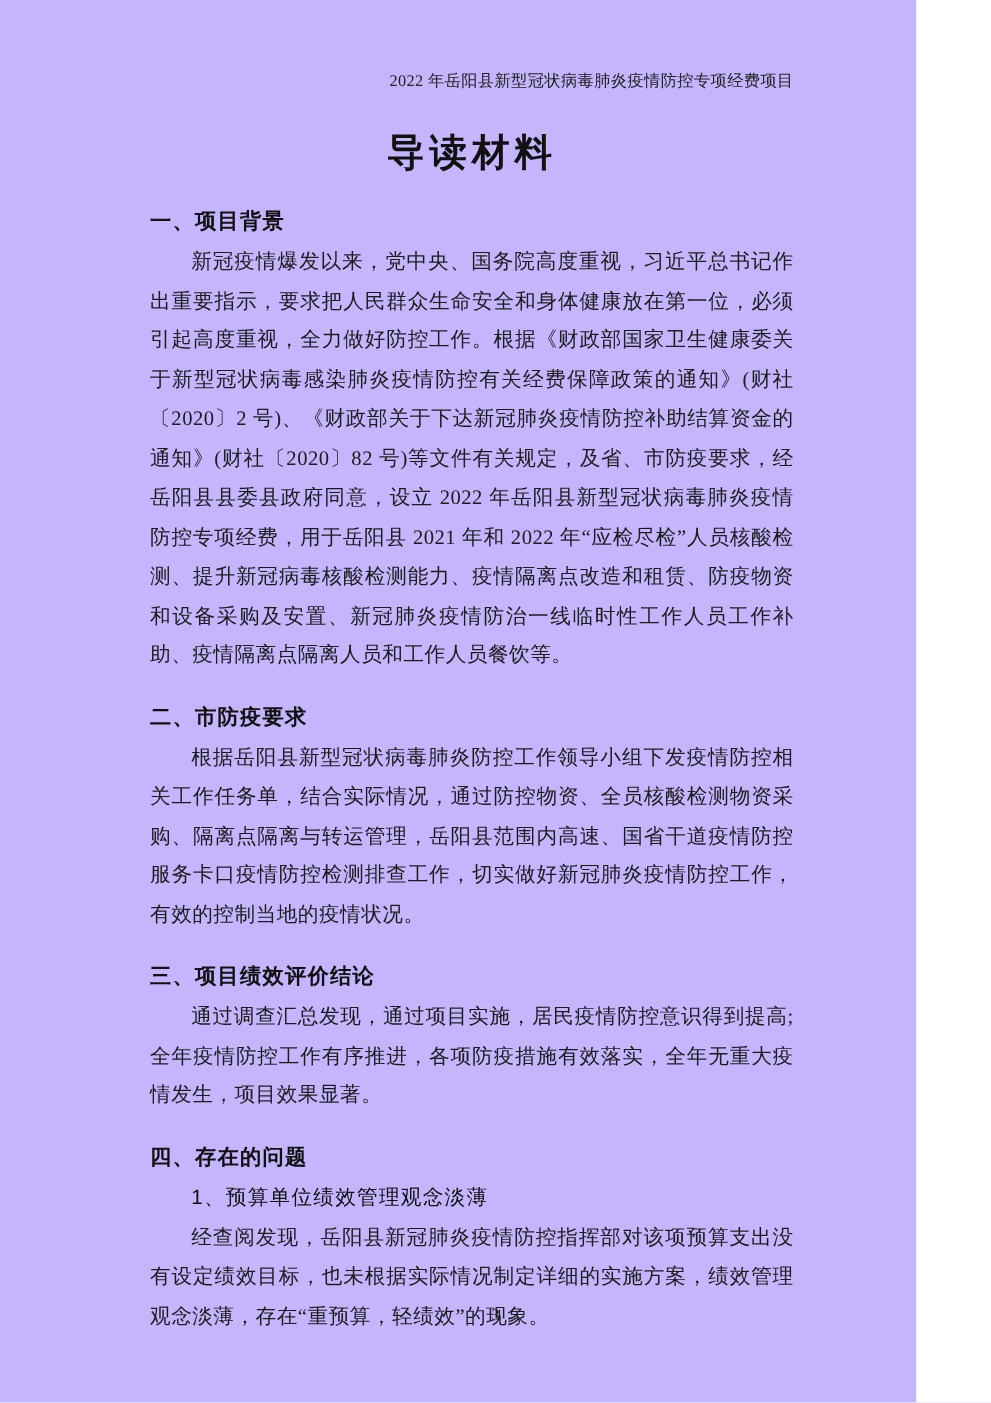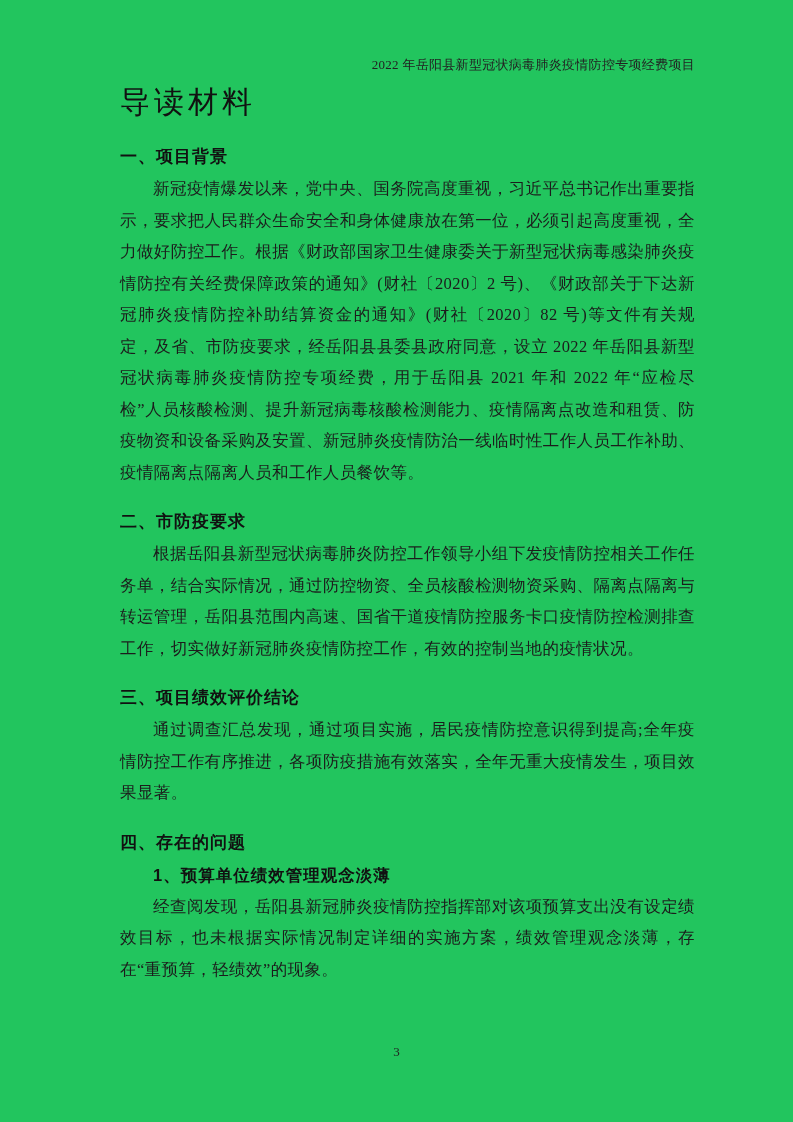--- a/index.html
+++ b/index.html
@@ -5,56 +5,57 @@
   * { margin: 0; padding: 0; box-sizing: border-box; }
   html, body { background: #ffffff; }
   body {
     width: 793px;
     height: 1122px;
     position: relative;
     font-family: "Liberation Serif", serif;
     color: #1c1c1c;
   }
   .page {
-    width: 793px;
+    width: 733px;
     height: 1122px;
-    background: #22c55e;
+    background: #c4b5fd;
     padding: 56px 98px 0 120px;
     position: relative;
     overflow: hidden;
   }
   .running-header {
     text-align: right;
     font-size: 13px;
     line-height: 18px;
     color: #222222;
     letter-spacing: 0.3px;
     font-family: "Liberation Serif", serif;
   }
   .doc-title {
+    text-align: center;
     font-size: 30px;
-    font-weight: normal;
+    font-weight: bold;
     font-family: "Liberation Sans", sans-serif;
     letter-spacing: 4px;
-    margin-top: 8px;
+    margin-top: 28px;
     margin-bottom: 12px;
     color: #111111;
   }
   .section-heading {
     font-size: 17px;
     font-weight: bold;
     font-family: "Liberation Sans", sans-serif;
     line-height: 32px;
     margin-top: 18px;
     color: #111111;
     letter-spacing: 1px;
   }
   .sub-heading {
     font-size: 16.5px;
-    font-weight: bold;
+    font-weight: normal;
     font-family: "Liberation Sans", sans-serif;
     line-height: 32px;
     text-indent: 2em;
     color: #111111;
     letter-spacing: 1px;
   }
   .para {
     font-size: 16.5px;
     line-height: 31.5px;
     text-align: justify;

